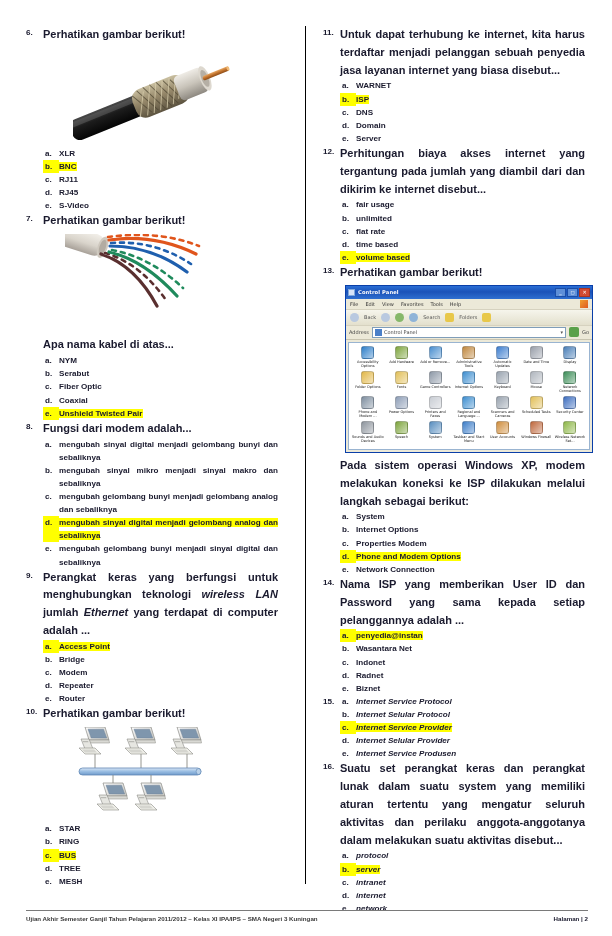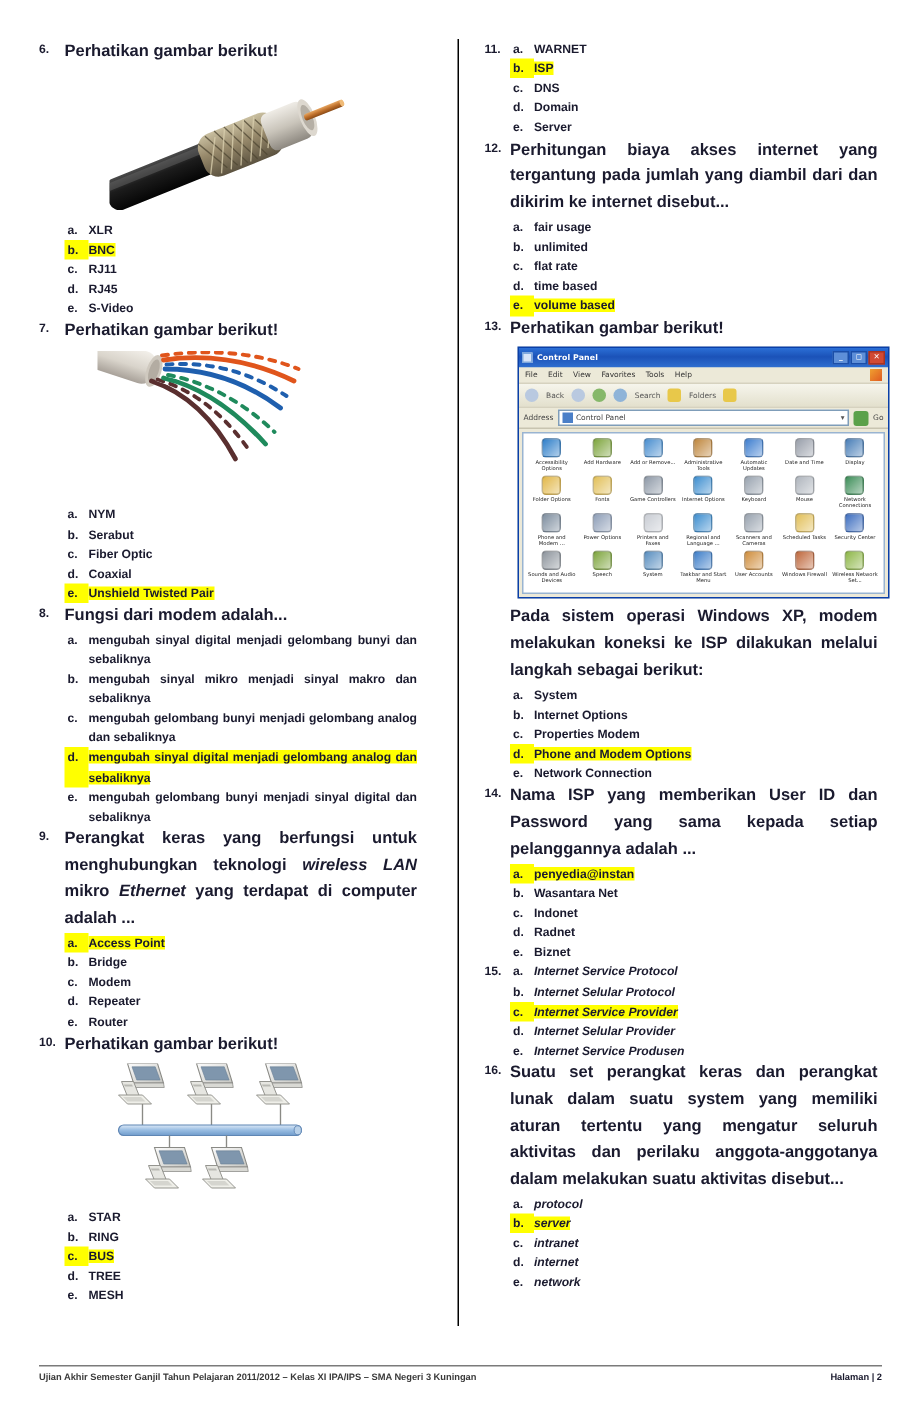--- a/index.html
+++ b/index.html
@@ -332,20 +332,21 @@
                 <path d="M47 16 C74 21 98 35 118 54" stroke="#1f8a5c" stroke-width="2.6" stroke-dasharray="4 5"></path>
                 <path d="M45 12 C72 12 98 20 122 38" stroke="#1f5fae"></path>
                 <path d="M46 9 C74 7 100 13 126 30" stroke="#ffffff" stroke-width="2.6"></path>
                 <path d="M46 9 C74 7 100 13 126 30" stroke="#1f5fae" stroke-width="2.6" stroke-dasharray="4 5"></path>
                 <path d="M44 6 C72 2 102 6 131 20" stroke="#e0551c"></path>
                 <path d="M43 3 C72 -1 104 0 134 12" stroke="#ffffff" stroke-width="2.6"></path>
                 <path d="M43 3 C72 -1 104 0 134 12" stroke="#e0551c" stroke-width="2.6" stroke-dasharray="4 5"></path>
               </g>
             </svg>
           </div>
+          <div class="q-stem nojust">Apa nama kabel di atas...</div>
           <ul class="opts">
             <li class="opt">
                 <span class="opt-letter">a.</span>
                 <span class="opt-text"><span>NYM</span></span>
               </li>
             <li class="opt">
                 <span class="opt-letter">b.</span>
                 <span class="opt-text"><span>Serabut</span></span>
               </li>
             <li class="opt">
@@ -390,21 +391,21 @@
                 <span class="opt-text just"><span>mengubah gelombang bunyi menjadi sinyal digital dan sebaliknya</span></span>
               </li>
           </ul>
         </div>
       </div>
 
       <div class="q">
         <div class="q-num">9.</div>
         <div class="q-body">
           <div class="q-stem">
-            <span>Perangkat keras yang berfungsi untuk menghubungkan teknologi </span><span class="bi">wireless LAN</span><span> mikro </span><span class="bi">Ethernet</span><span> yang terdapat di computer adalah ...</span>
+            <span>Perangkat keras yang berfungsi untuk menghubungkan teknologi </span><span class="bi">wireless LAN</span><span> jumlah </span><span class="bi">Ethernet</span><span> yang terdapat di computer adalah ...</span>
           </div>
           <ul class="opts">
             <li class="opt hl-row">
                 <span class="opt-letter">a.</span>
                 <span class="opt-text"><span>Access Point</span></span>
               </li>
             <li class="opt">
                 <span class="opt-letter">b.</span>
                 <span class="opt-text"><span>Bridge</span></span>
               </li>
@@ -504,20 +505,21 @@
 
     </div>
 
     <div class="divider"></div>
 
     <div class="col col-right">
 
       <div class="q">
         <div class="q-num">11.</div>
         <div class="q-body">
+          <div class="q-stem">Untuk dapat terhubung ke internet, kita harus terdaftar menjadi pelanggan sebuah penyedia jasa layanan internet yang biasa disebut...</div>
           <ul class="opts">
             <li class="opt">
                 <span class="opt-letter">a.</span>
                 <span class="opt-text"><span>WARNET</span></span>
               </li>
             <li class="opt hl-row">
                 <span class="opt-letter">b.</span>
                 <span class="opt-text"><span>ISP</span></span>
               </li>
             <li class="opt">

